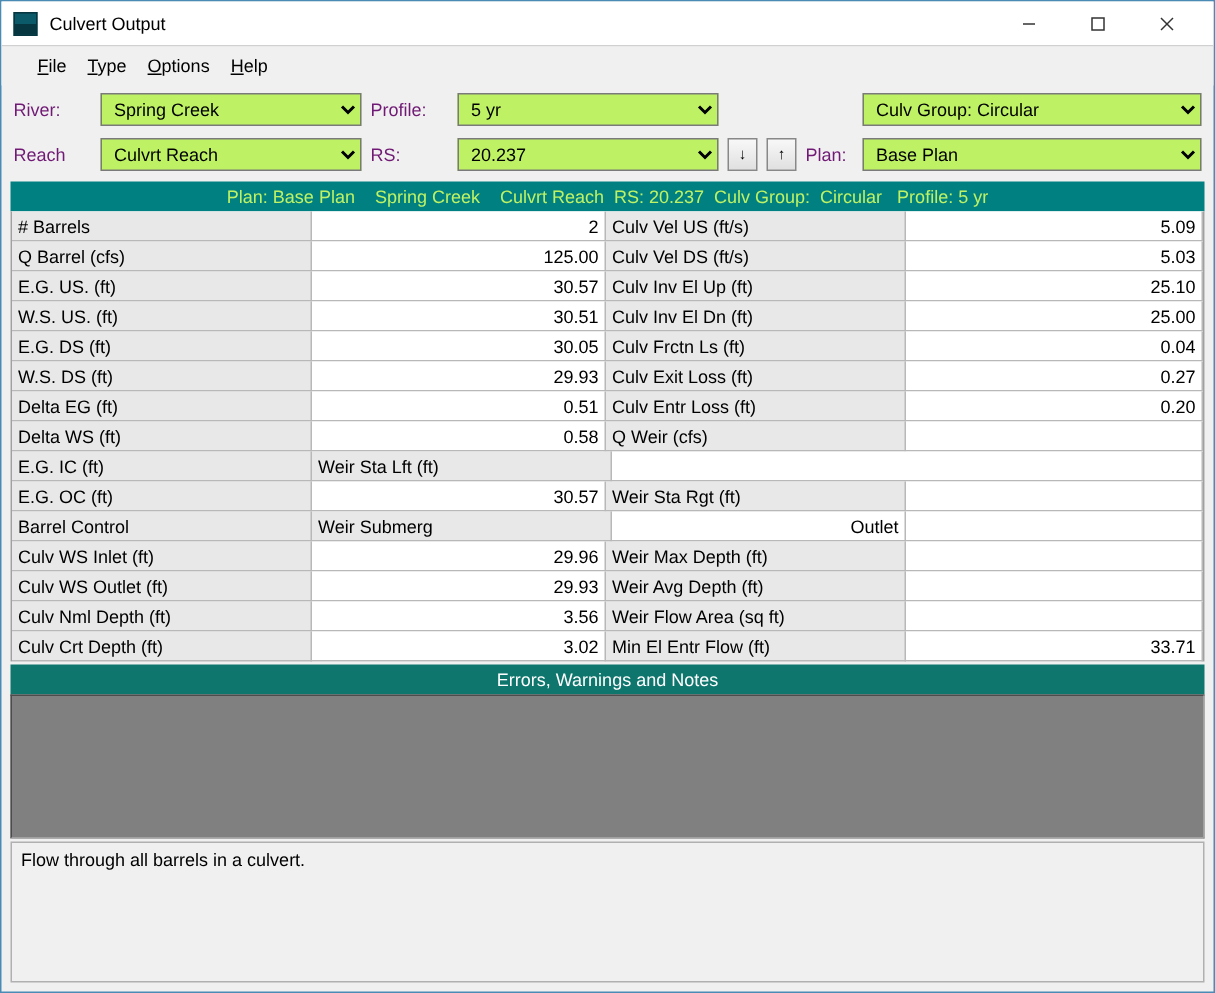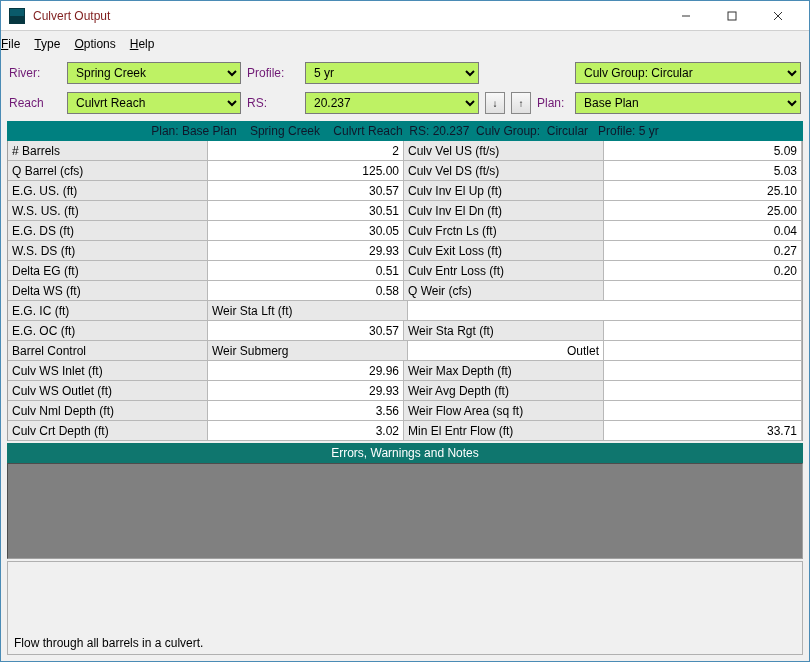--- a/index.html
+++ b/index.html
@@ -16,30 +16,30 @@
     height: 30px; background: #ffffff;
     display: flex; align-items: center; padding: 0 8px;
     border-bottom: 1px solid #d0d0d0;
   }
   .title-icon {
     width: 16px; height: 16px; background: #0a4a5a;
     border: 1px solid #063640; margin-right: 8px;
     display: inline-block;
     background-image: linear-gradient(to bottom, #0a5a6a 50%, #063640 50%);
   }
-  .title-text { flex: 1; color: #7f1d1d; font-size: 12px; }
+  .title-text { flex: 1; color: #000000; font-size: 12px; }
   .titlebtns { display: flex; gap: 0; }
   .titlebtn {
     width: 46px; height: 28px; display: flex; align-items: center; justify-content: center;
     color: #333; background: #fff; border: none; font-size: 11px;
   }
 
   .menubar {
     height: 26px; display: flex; align-items: center; gap: 14px;
-    padding: 0 0; background: #f0f0f0;
+    padding: 0 24px; background: #f0f0f0;
   }
   .menuitem { color: #000; cursor: default; }
   .menuitem u { text-decoration: underline; }
 
   .selectors {
     padding: 4px 8px 0 8px;
     display: grid;
     grid-template-columns: 52px 174px 52px 174px 20px 20px 32px 1fr;
     grid-template-rows: 24px 24px;
     row-gap: 6px; column-gap: 6px;
@@ -53,21 +53,21 @@
   }
   .arrowbtn {
     width: 20px; height: 22px; border: 1px solid #888;
     background: linear-gradient(#f8f8f8,#e0e0e0);
     display: flex; align-items: center; justify-content: center;
     font-size: 10px; cursor: default;
   }
 
   .banner {
     margin: 6px 6px 0 6px; height: 20px;
-    background: #008080; color: #0f172a;
+    background: #008080; color: #bef264;
     display: flex; align-items: center; justify-content: center;
     font-size: 12px; white-space: pre;
   }
 
   .grid-wrap {
     margin: 0 6px; background: #fff;
     border-left: 1px solid #a0a0a0; border-right: 1px solid #a0a0a0;
   }
   .grid-row { display: flex; height: 20px; }
   .cell {
@@ -84,21 +84,21 @@
     margin: 2px 6px 0 6px; height: 20px; background: #0f766e; color: #fff;
     display: flex; align-items: center; justify-content: center;
   }
   .messages {
     margin: 0 6px; height: 96px; background: #808080;
     border: 1px inset #a0a0a0;
   }
   .statusbar {
     margin: 2px 6px 6px 6px; flex: 1;
     background: #f0f0f0; border: 1px solid #b0b0b0;
-    padding: 4px 6px; display: flex; align-items: flex-end;
+    padding: 4px 6px; display: flex; align-items: flex-start;
   }
 </style>
 </head>
 <body>
 
 <div class="window">
 
   <div class="titlebar">
     <span class="title-icon"></span>
     <span class="title-text">Culvert Output</span>

